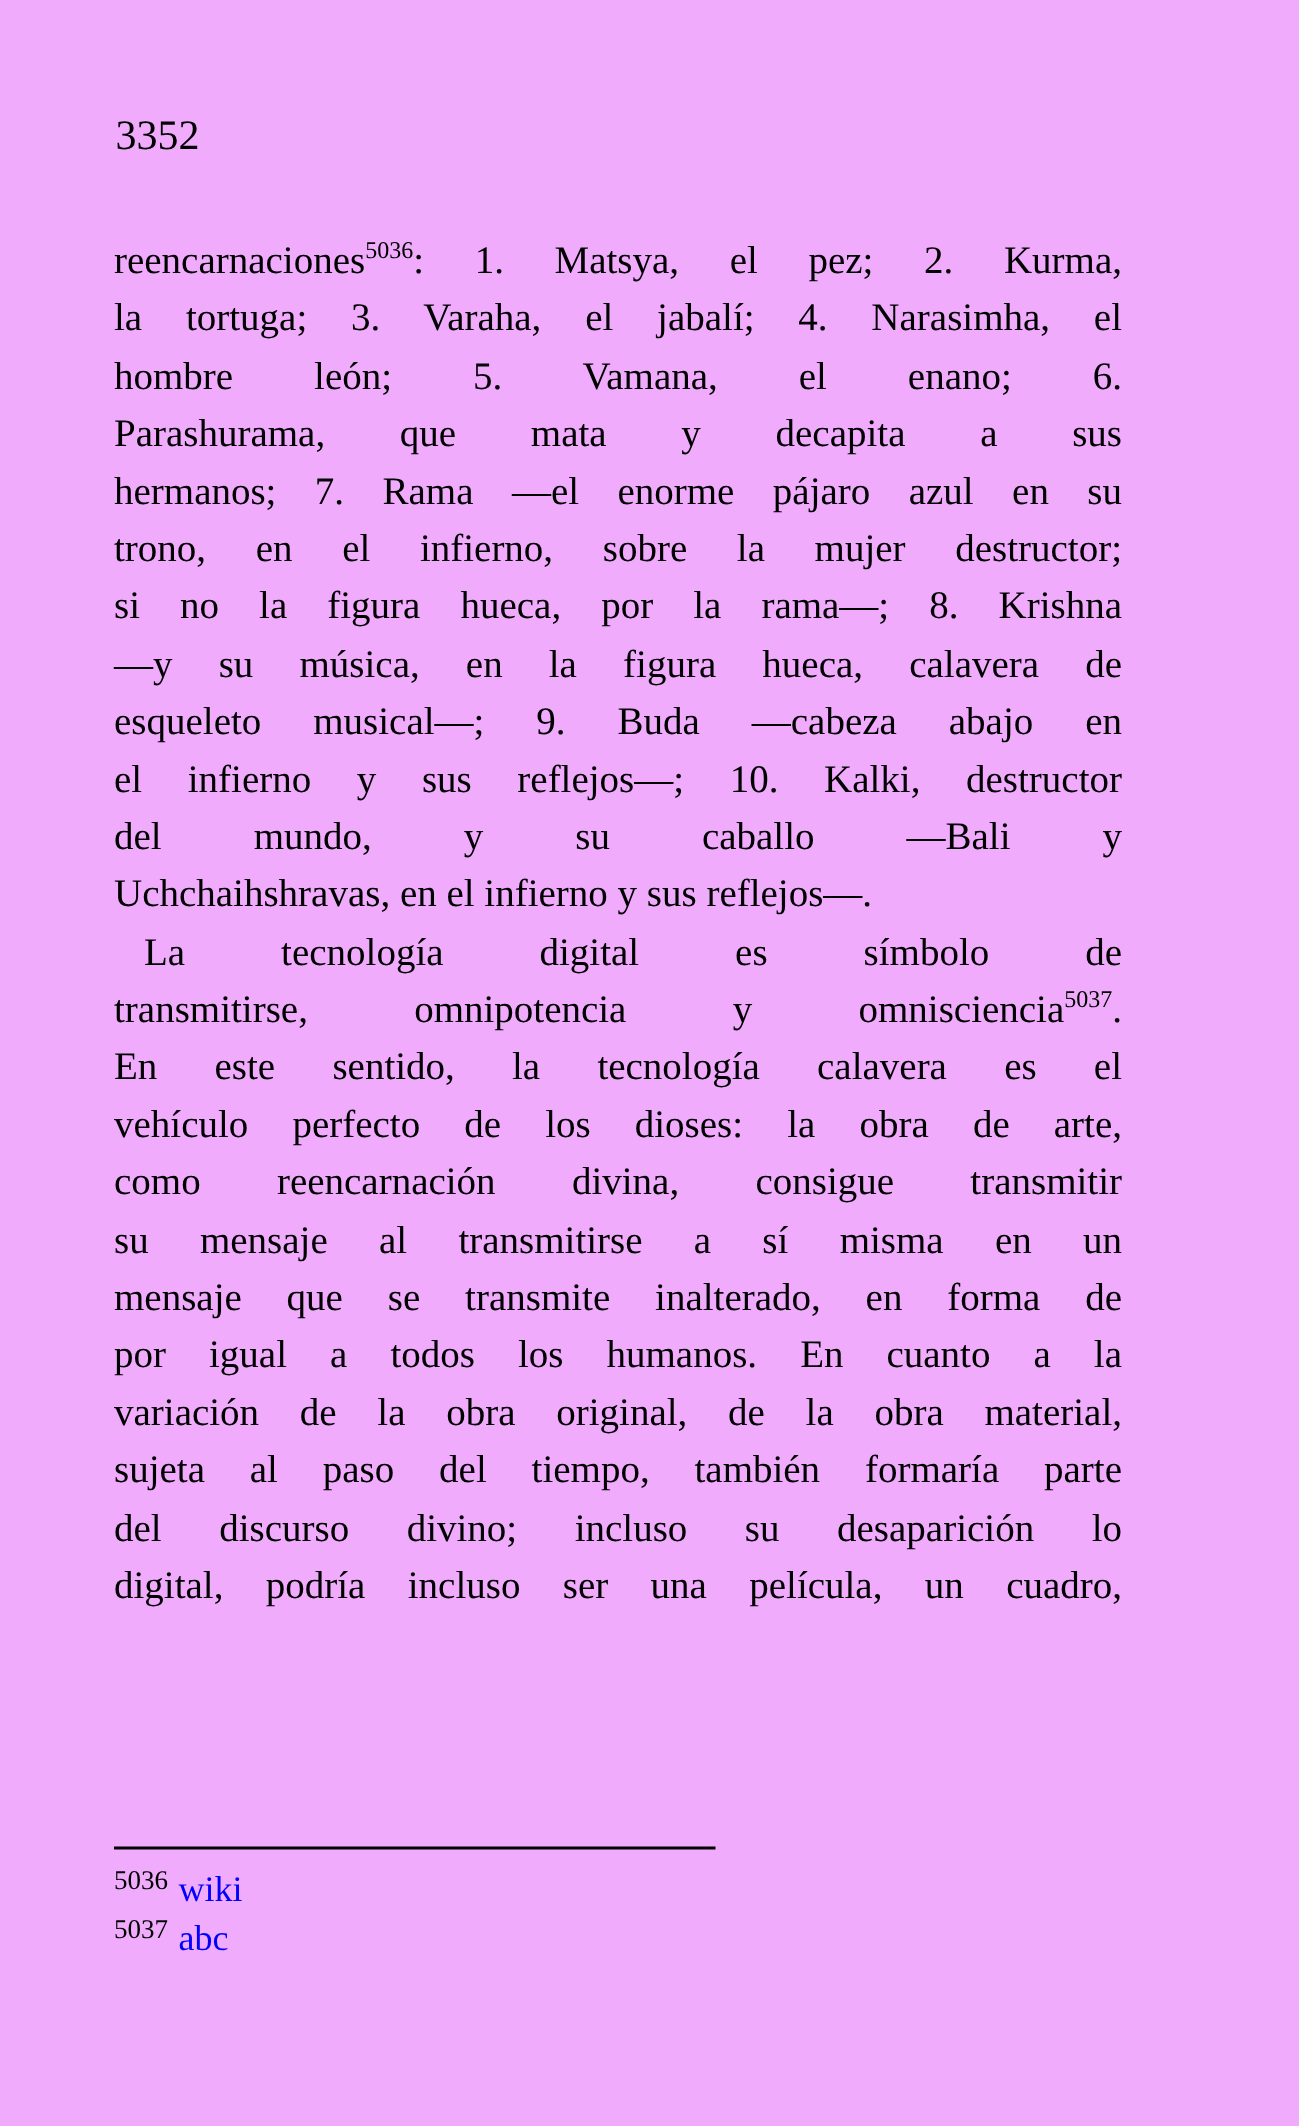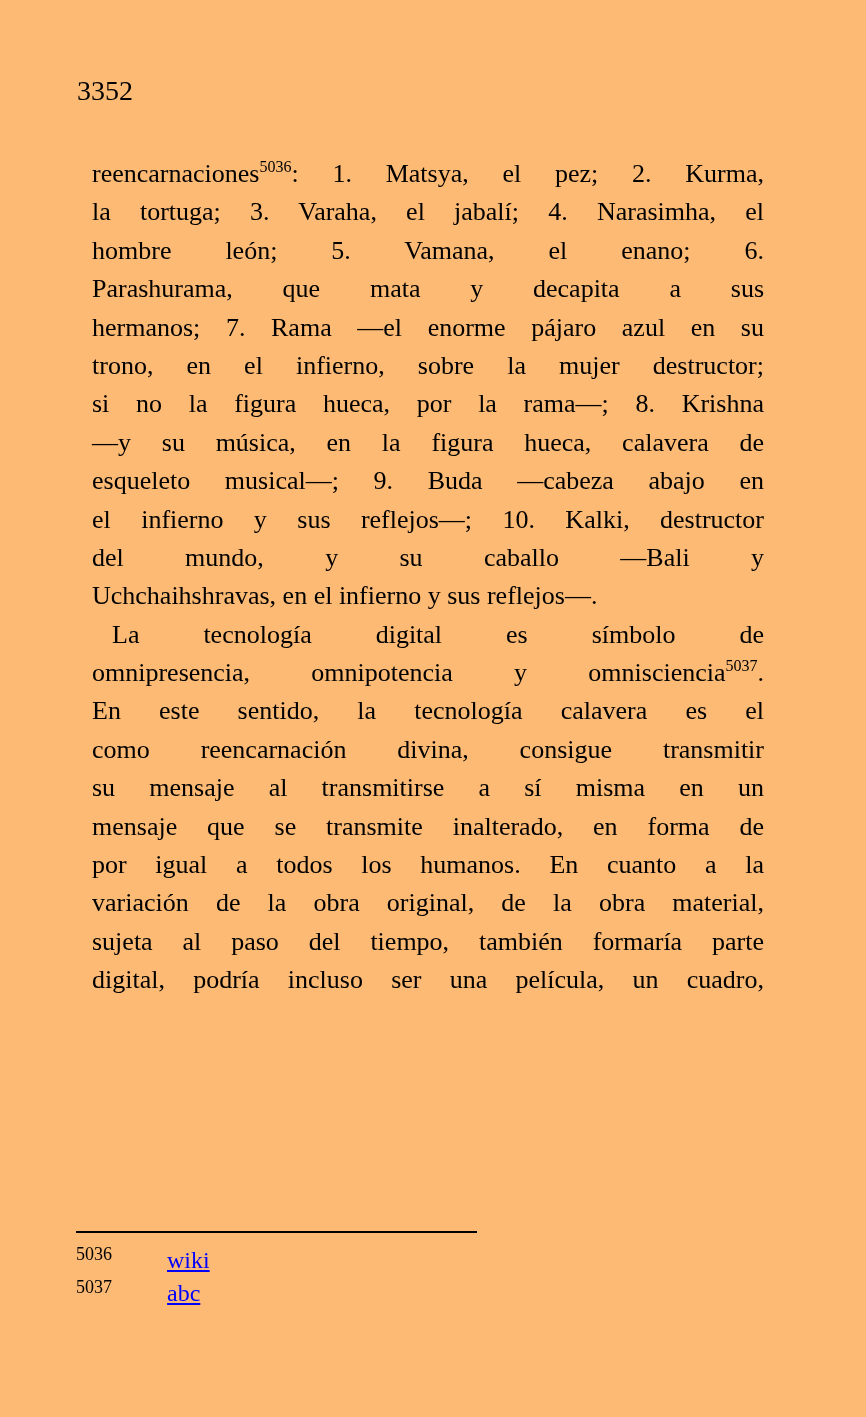--- a/index.html
+++ b/index.html
@@ -4,35 +4,35 @@
 <style>
   html, body {
     margin: 0;
     padding: 0;
     background: #ffffff;
   }
   .page {
     position: relative;
     width: 866px;
     height: 1417px;
-    background: #fdba74;
+    background: #f0abfc;
     color: #000000;
     font-family: "Liberation Serif", "DejaVu Serif", serif;
     overflow: hidden;
   }
   .page-number {
     position: absolute;
     left: 77px;
     top: 76px;
     font-size: 28px;
     line-height: 30px;
   }
   .body-text {
     position: absolute;
-    left: 92px;
+    left: 76px;
     top: 155px;
     width: 672px;
     font-size: 26px;
     line-height: 38.4px;
   }
   .line {
     text-align: justify;
     text-align-last: justify;
     height: 38.4px;
     white-space: normal;
@@ -70,23 +70,21 @@
   .fn-row sup {
     font-size: 18px;
     vertical-align: baseline;
     position: relative;
     top: -8px;
     line-height: 0;
     margin-right: 7px;
     color: #000000;
   }
   .fn-row a {
-    text-decoration: underline;
     cursor: pointer;
-    margin-left: 48px;
   }
 </style>
 </head>
 <body>
 
 <div class="page">
 
   <div class="page-number">3352</div>
 
   <div class="body-text">
@@ -96,28 +94,30 @@
       <div class="line"><span>Parashurama, que mata y decapita a sus</span></div>
       <div class="line"><span>hermanos; 7. Rama —el enorme pájaro azul en su</span></div>
       <div class="line"><span>trono, en el infierno, sobre la mujer destructor;</span></div>
       <div class="line"><span>si no la figura hueca, por la rama—; 8. Krishna</span></div>
       <div class="line"><span>—y su música, en la figura hueca, calavera de</span></div>
       <div class="line"><span>esqueleto musical—; 9. Buda —cabeza abajo en</span></div>
       <div class="line"><span>el infierno y sus reflejos—; 10. Kalki, destructor</span></div>
       <div class="line"><span>del mundo, y su caballo —Bali y</span></div>
       <div class="line no-just"><span>Uchchaihshravas, en el infierno y sus reflejos—.</span></div>
       <div class="line indent"><span>La tecnología digital es símbolo de</span></div>
-      <div class="line"><span>omnipresencia, omnipotencia y omnisciencia</span><sup>5037</sup><span>.</span></div>
+      <div class="line"><span>transmitirse, omnipotencia y omnisciencia</span><sup>5037</sup><span>.</span></div>
       <div class="line"><span>En este sentido, la tecnología calavera es el</span></div>
+      <div class="line"><span>vehículo perfecto de los dioses: la obra de arte,</span></div>
       <div class="line"><span>como reencarnación divina, consigue transmitir</span></div>
       <div class="line"><span>su mensaje al transmitirse a sí misma en un</span></div>
       <div class="line"><span>mensaje que se transmite inalterado, en forma de</span></div>
       <div class="line"><span>por igual a todos los humanos. En cuanto a la</span></div>
       <div class="line"><span>variación de la obra original, de la obra material,</span></div>
       <div class="line"><span>sujeta al paso del tiempo, también formaría parte</span></div>
+      <div class="line"><span>del discurso divino; incluso su desaparición lo</span></div>
       <div class="line"><span>digital, podría incluso ser una película, un cuadro,</span></div>
     </div>
 
   <div class="footnotes">
     <div class="fn-separator"></div>
 
     <div class="fn-row">
       <sup>5036</sup><a style="color: rgb(0, 0, 255);">wiki</a>
     </div>
 

